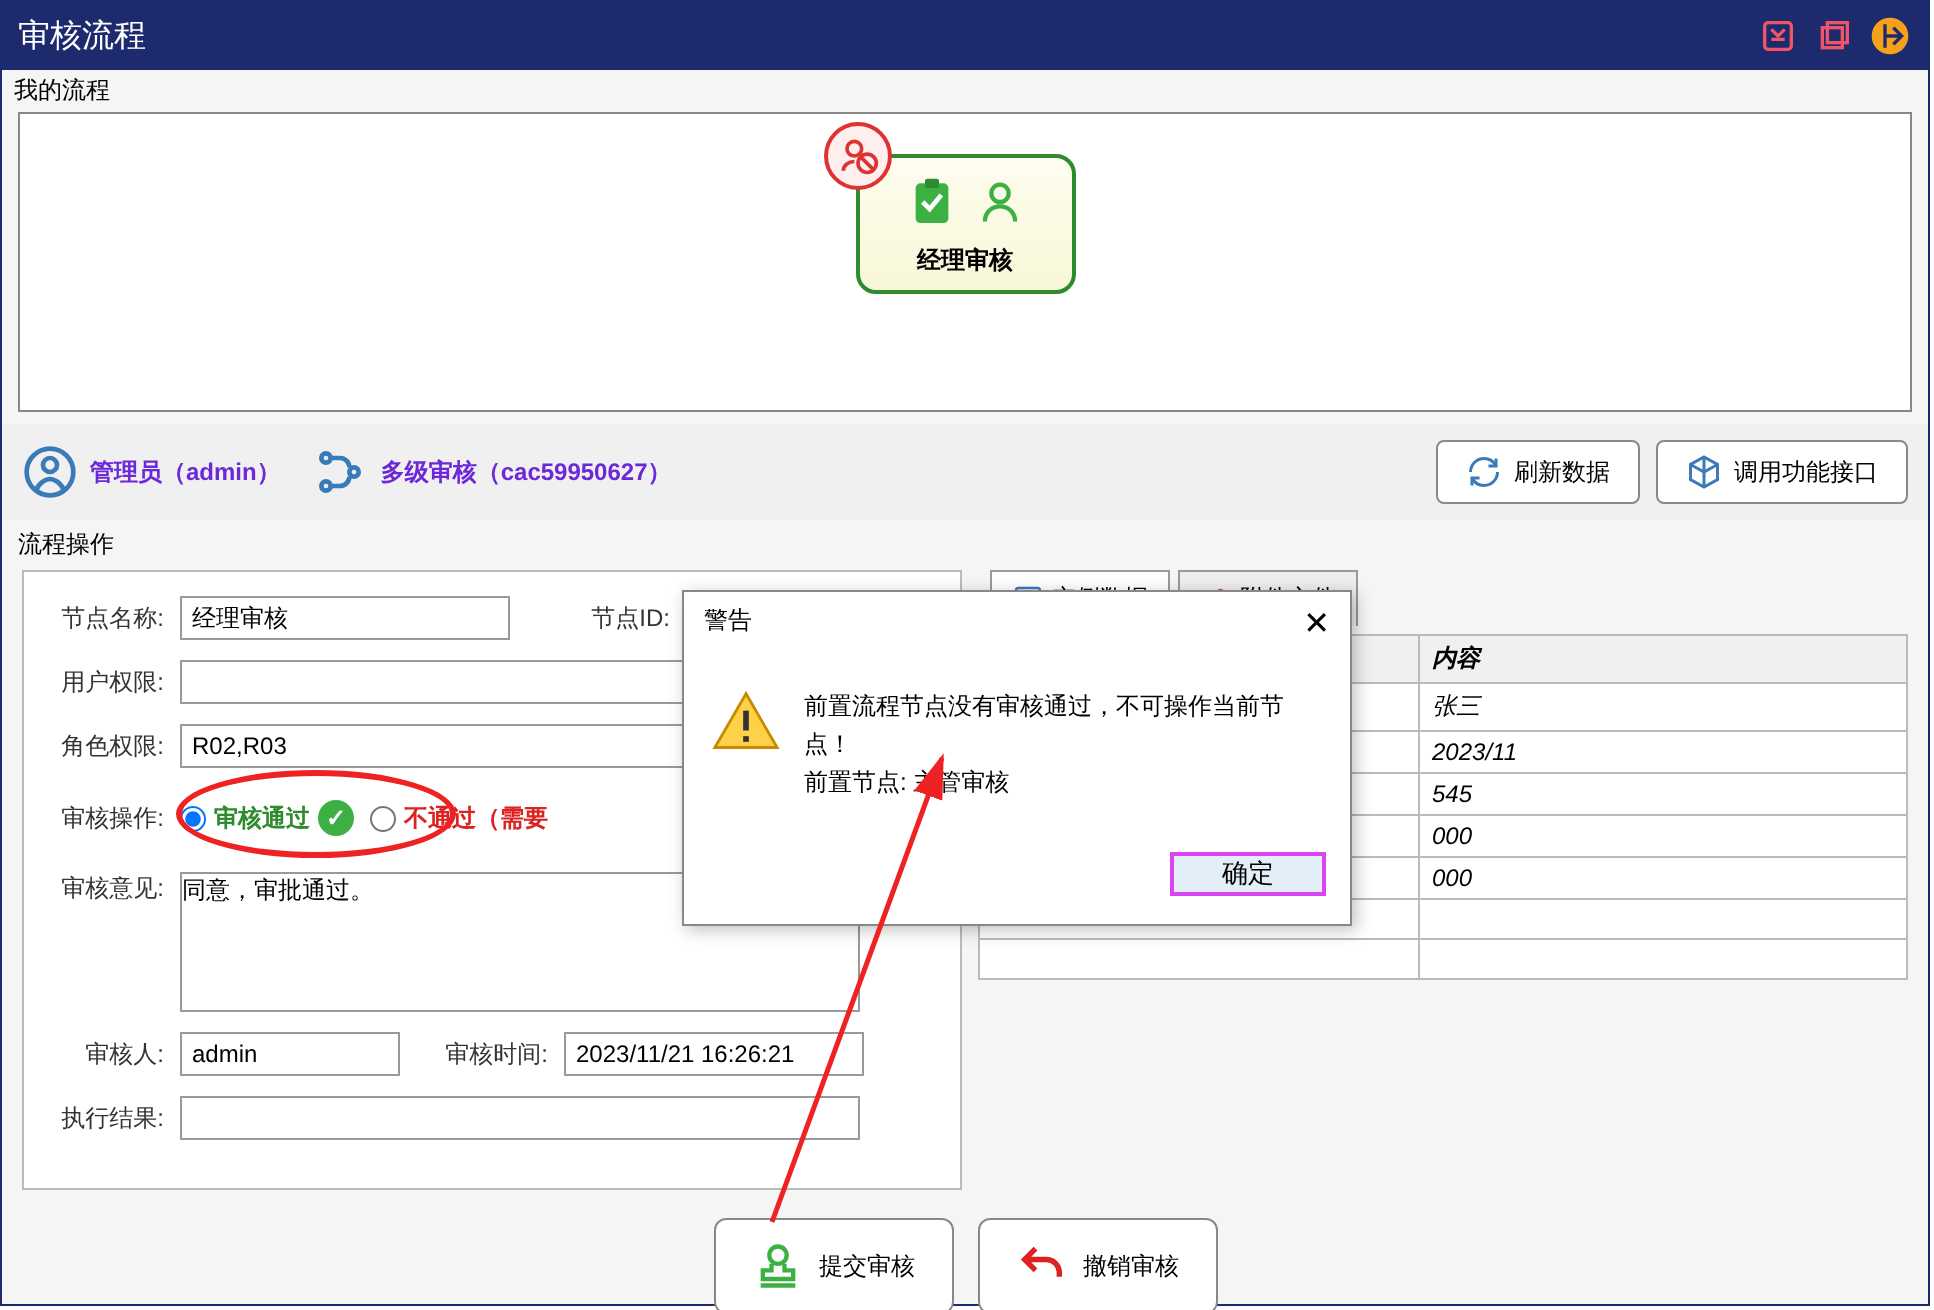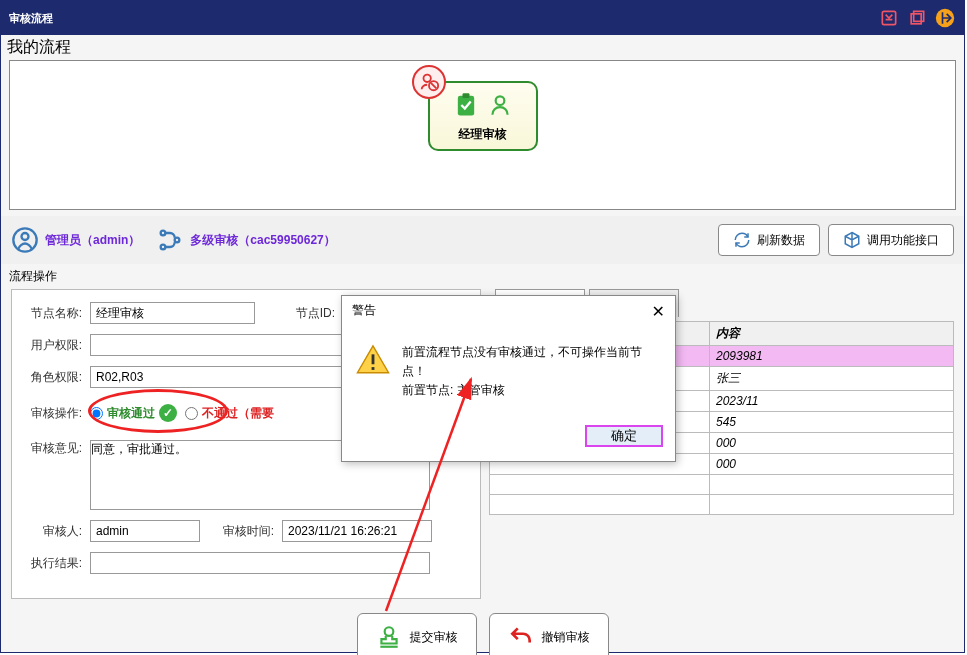--- a/index.html
+++ b/index.html
@@ -1,23 +1,23 @@
 <!DOCTYPE html>
 <html><head>
   <meta charset="utf-8">
   <style>
     * { box-sizing: border-box; margin: 0; padding: 0; font-family: "Microsoft YaHei", sans-serif; font-size: 12px; }
     body { width: 967px; height: 655px; position: relative; overflow: hidden; background: #fff; }
     .main-window { width: 965px; height: 653px; border: 1px solid #1e2a6e; position: relative; background: #f5f5f5; }
     .title-bar { height: 34px; background: #1e2a6e; color: #fff; display: flex; align-items: center; justify-content: space-between; padding: 0 8px; }
-    .title-bar-left { font-weight: bold; font-size: 11px; }
+    .title-bar-left { font-weight: normal; font-size: 16px; }
     .title-bar-right { display: flex; gap: 6px; }
     .title-icon { width: 22px; height: 22px; display: flex; align-items: center; justify-content: center; cursor: pointer; }
     .title-icon svg { width: 20px; height: 20px; }
-    .my-flow { padding: 2px 6px; font-size: 16px; }
+    .my-flow { padding: 2px 6px; font-size: 12px; }
     .flow-canvas { height: 150px; background: #fff; border: 1px solid #888; margin: 0 8px; position: relative; }
     .flow-node { position: absolute; left: 50%; top: 20px; transform: translateX(-50%); }
     .node-box { width: 110px; height: 70px; border: 2px solid #2e8b2e; border-radius: 10px; background: linear-gradient(#fefdf0, #f9f7d8); display: flex; flex-direction: column; align-items: center; justify-content: center; position: relative; }
     .node-badge { position: absolute; top: -18px; left: -18px; width: 34px; height: 34px; border: 2px solid #d33; border-radius: 50%; background: #fee; display:flex; align-items:center; justify-content:center; }
     .node-icons { display: flex; gap: 4px; margin-bottom: 6px; }
     .node-icon-box { width: 30px; height: 30px; display:flex; align-items:center; justify-content:center; }
     .node-label { font-size: 12px; font-weight: bold; }
     .info-bar { display: flex; align-items: center; padding: 8px 10px; gap: 8px; background: #f0f0f0; margin-top: 6px; }
     .info-bar-left { display: flex; align-items: center; gap: 16px; flex: 1; }
     .info-user, .info-flow { display: flex; align-items: center; gap: 6px; color: #6d28d9; font-size: 14px; font-weight: bold; }
@@ -225,24 +225,20 @@
       </div>
       <div class="data-right-panel">
         <table class="data-table">
           <thead>
               <tr>
                 <th style="width:220px"></th>
                 <th>内容</th>
               </tr>
             </thead>
           <tbody>
-            <tr class="row-hi">
-                <td></td>
-                <td>2093981</td>
-              </tr>
             <tr>
                 <td></td>
                 <td>张三</td>
               </tr>
             <tr>
                 <td></td>
                 <td>2023/11</td>
               </tr>
             <tr>
                 <td></td>

